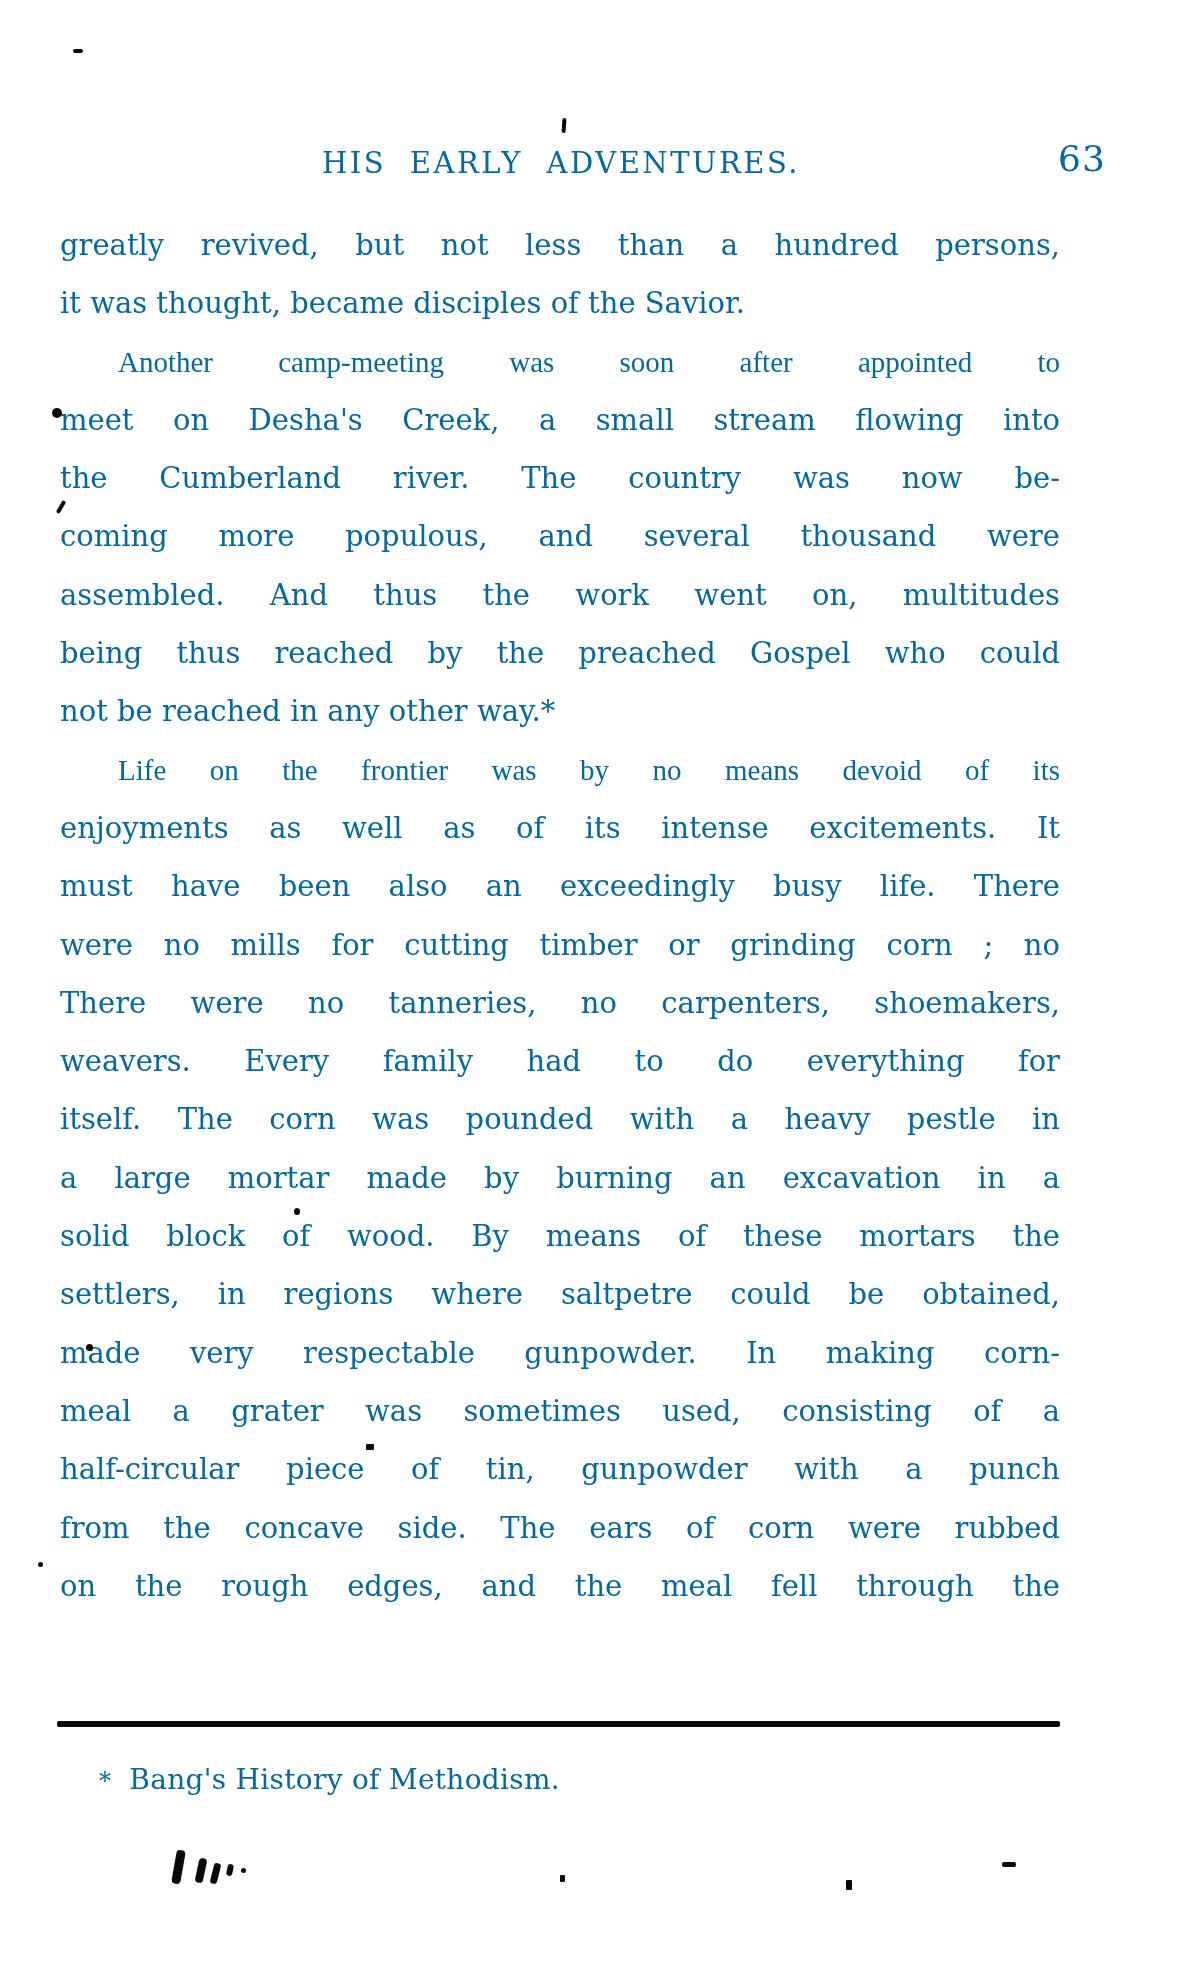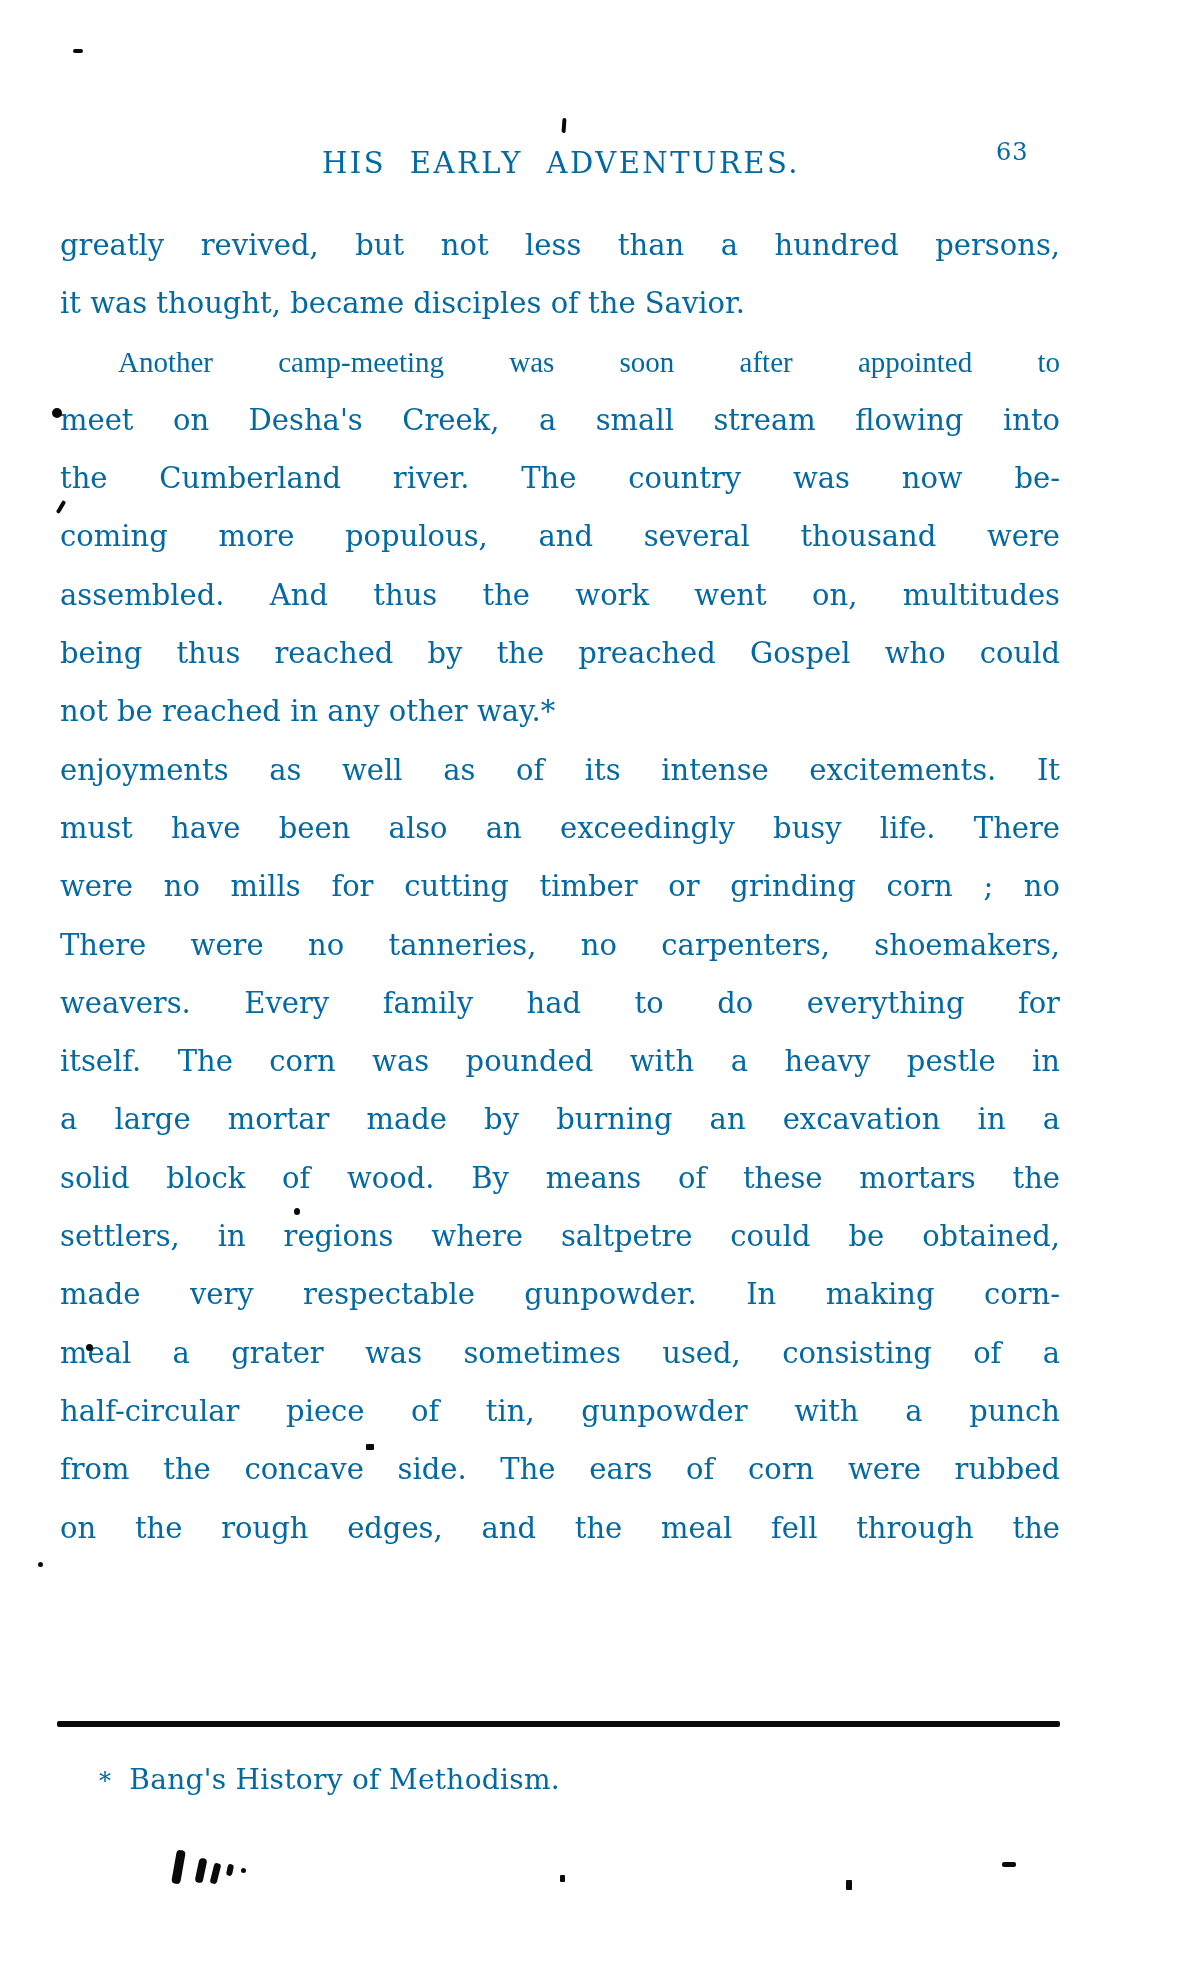--- a/index.html
+++ b/index.html
@@ -11,22 +11,22 @@
     font-family:"DejaVu Serif","Liberation Serif",serif;
     color:#0369a1;
   }
   
   .header-title{
     position:absolute;left:322px;top:146px;
     font-size:29px;letter-spacing:2.5px;word-spacing:12px;
     white-space:nowrap;
   }
   .page-number{
-    position:absolute;left:996px;top:138px;
-    font-size:24px;letter-spacing:1px;
+    position:absolute;left:1058px;top:138px;
+    font-size:36px;letter-spacing:1px;
   }
   
   .body-text{
     position:absolute;left:60px;top:216px;width:1000px;
     font-size:29px;
   }
   .line{
     height:58.3px;line-height:58.3px;
     text-align:left;white-space:normal;
   }
@@ -72,20 +72,21 @@
   <div class="body-text">
       <div class="line j">greatly revived, but not less than a hundred persons,</div>
       <div class="line">it was thought, became disciples of the Savior.</div>
       <div class="line j ind">Another camp-meeting was soon after appointed to</div>
       <div class="line j">meet on Desha's Creek, a small stream flowing into</div>
       <div class="line j">the Cumberland river. The country was now be-</div>
       <div class="line j">coming more populous, and several thousand were</div>
       <div class="line j">assembled. And thus the work went on, multitudes</div>
       <div class="line j">being thus reached by the preached Gospel who could</div>
       <div class="line">not be reached in any other way.*</div>
+      <div class="line j ind">Life on the frontier was by no means devoid of its</div>
       <div class="line j">enjoyments as well as of its intense excitements. It</div>
       <div class="line j">must have been also an exceedingly busy life. There</div>
       <div class="line j">were no mills for cutting timber or grinding corn ; no</div>
       <div class="line j">There were no tanneries, no carpenters, shoemakers,</div>
       <div class="line j">weavers. Every family had to do everything for</div>
       <div class="line j">itself. The corn was pounded with a heavy pestle in</div>
       <div class="line j">a large mortar made by burning an excavation in a</div>
       <div class="line j">solid block of wood. By means of these mortars the</div>
       <div class="line j">settlers, in regions where saltpetre could be obtained,</div>
       <div class="line j">made very respectable gunpowder. In making corn-</div>

